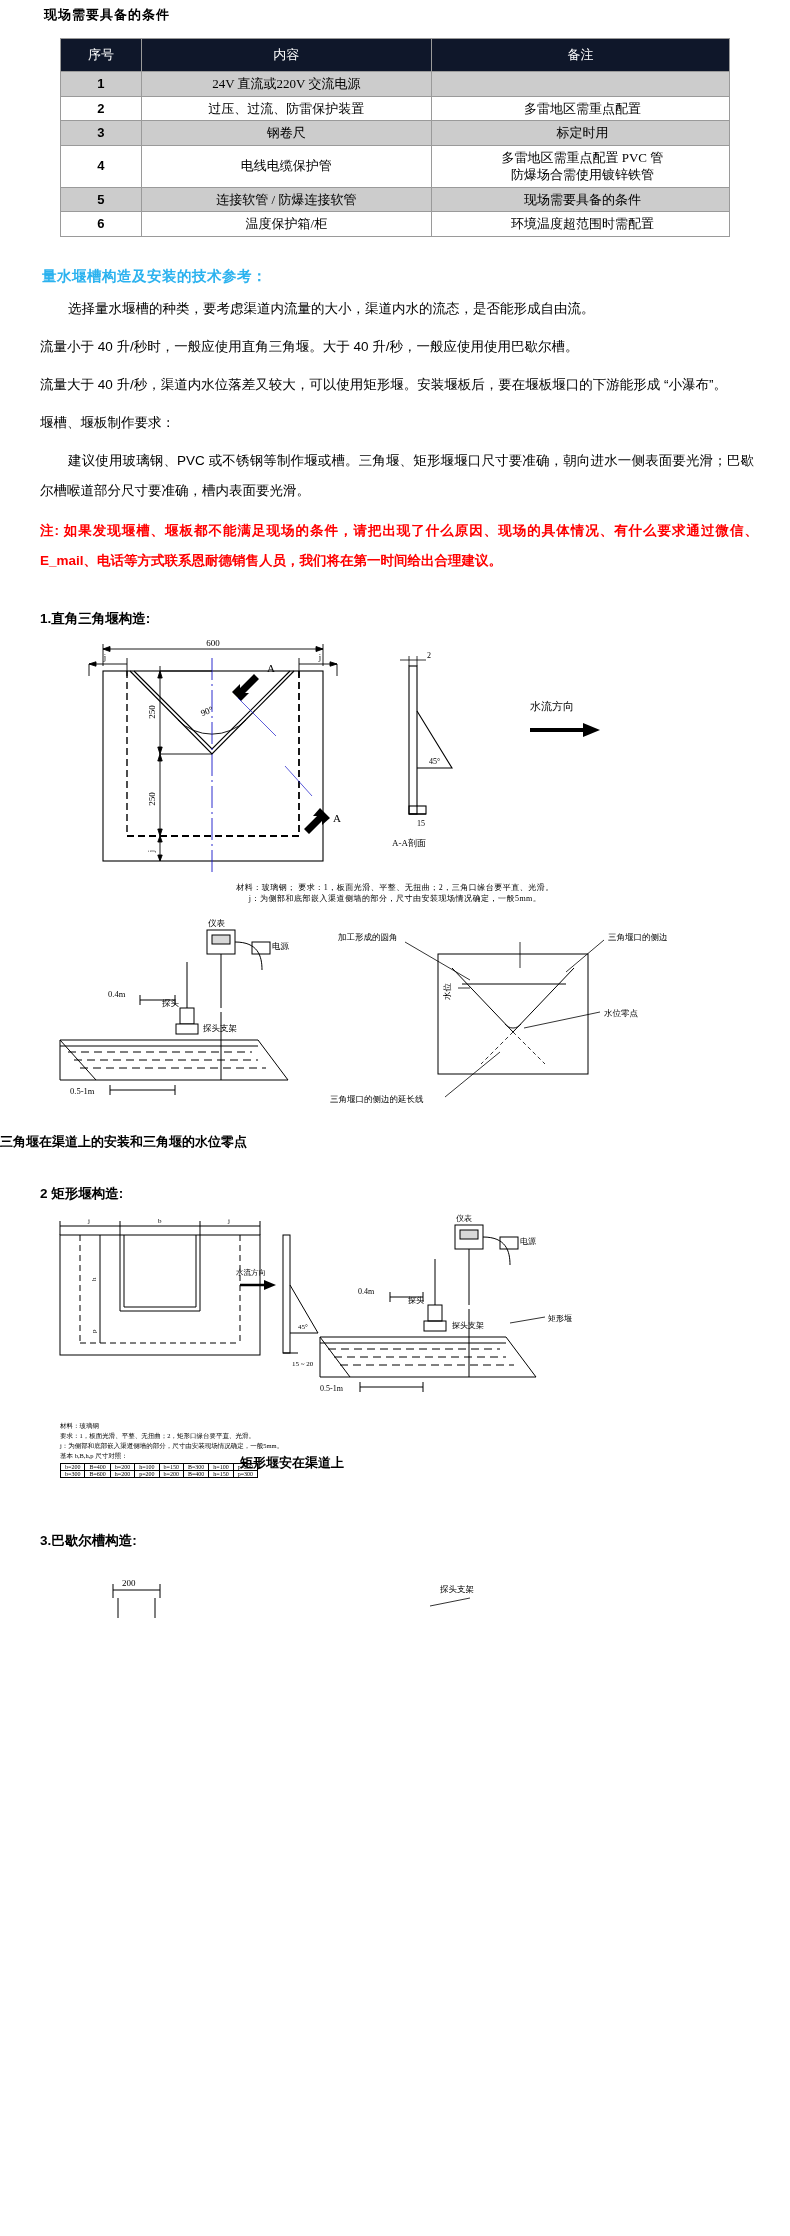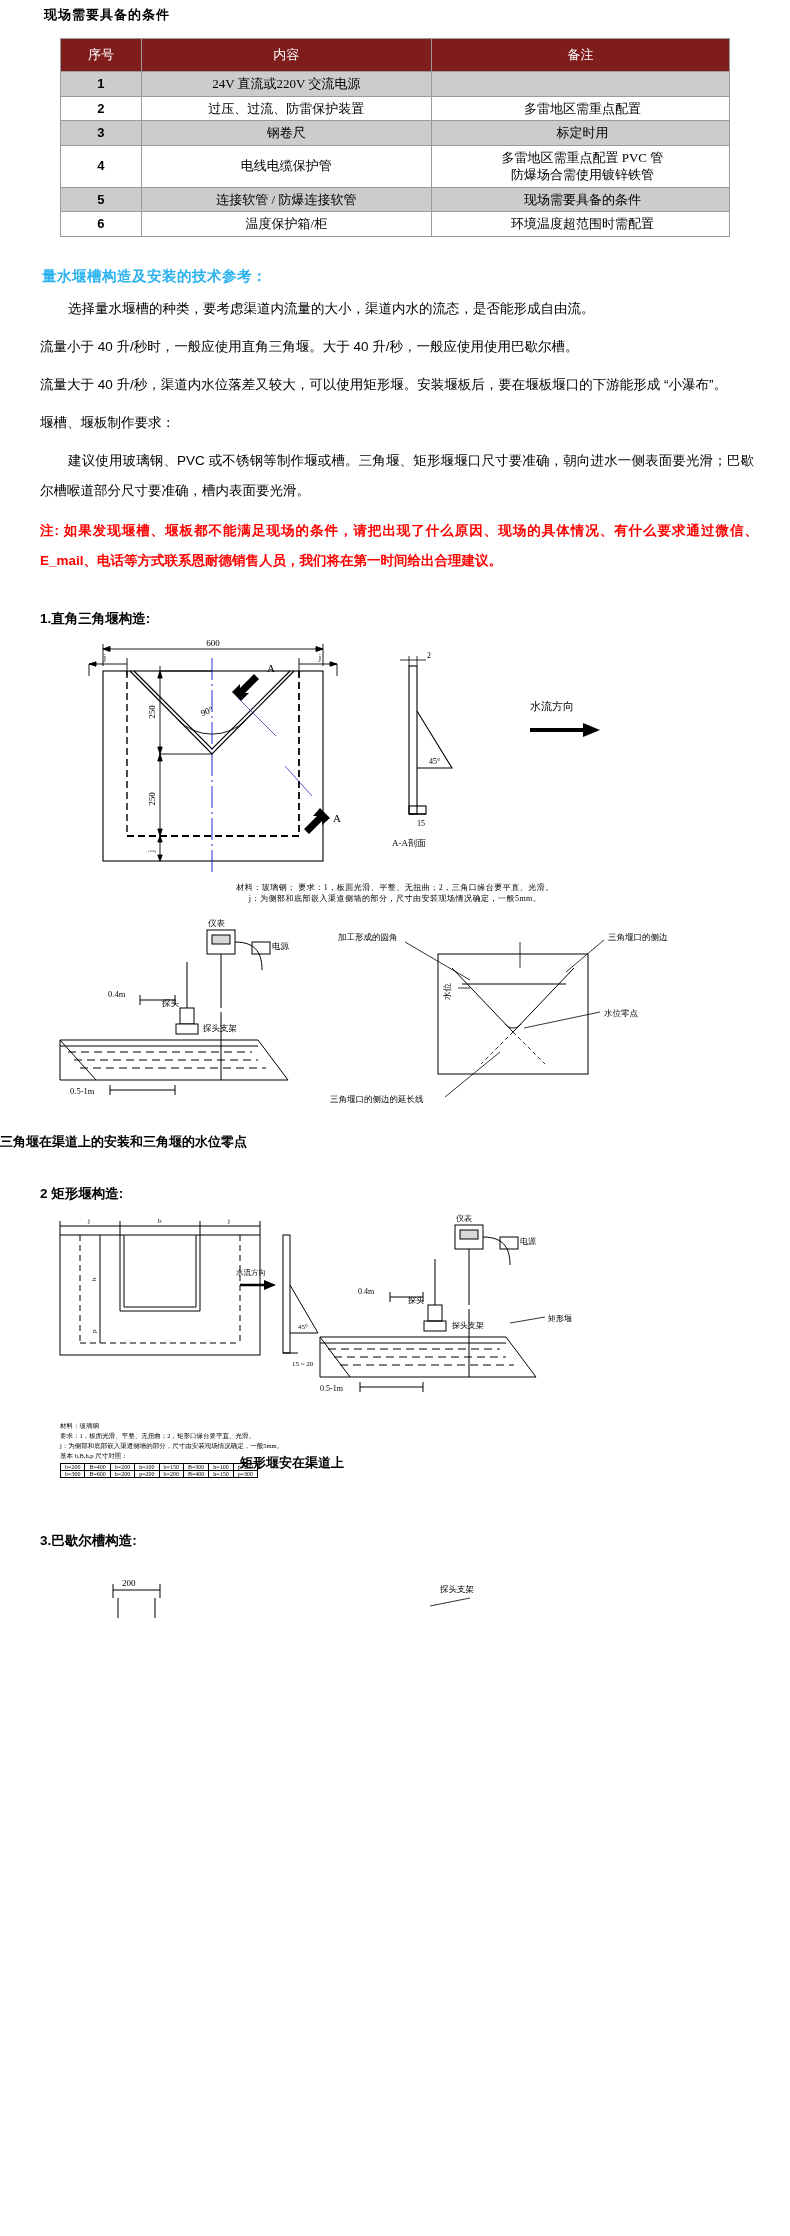--- a/index.html
+++ b/index.html
@@ -30,21 +30,21 @@
     font-size:13px;
   }
   table.cond th,table.cond td{
     border:1px solid #9a9a9a;
     padding:3px 6px;
     text-align:center;
     vertical-align:middle;
     line-height:1.35;
   }
   table.cond thead th{
-    background:#7f1d1d;
+    background:#0f172a;
     color:#ffffff;
     font-weight:normal;
     font-size:13px;
     height:26px;
   }
   table.cond tbody tr.alt td{background:#cccccc;}
   table.cond td.c-no{width:72px;font-weight:bold;font-family:"Liberation Sans",sans-serif;}
   table.cond td.c-content{width:295px;}
   table.cond td.c-remark{width:300px;text-align:center;padding-left:10px;}
   table.cond td.c-remark.blank{}

